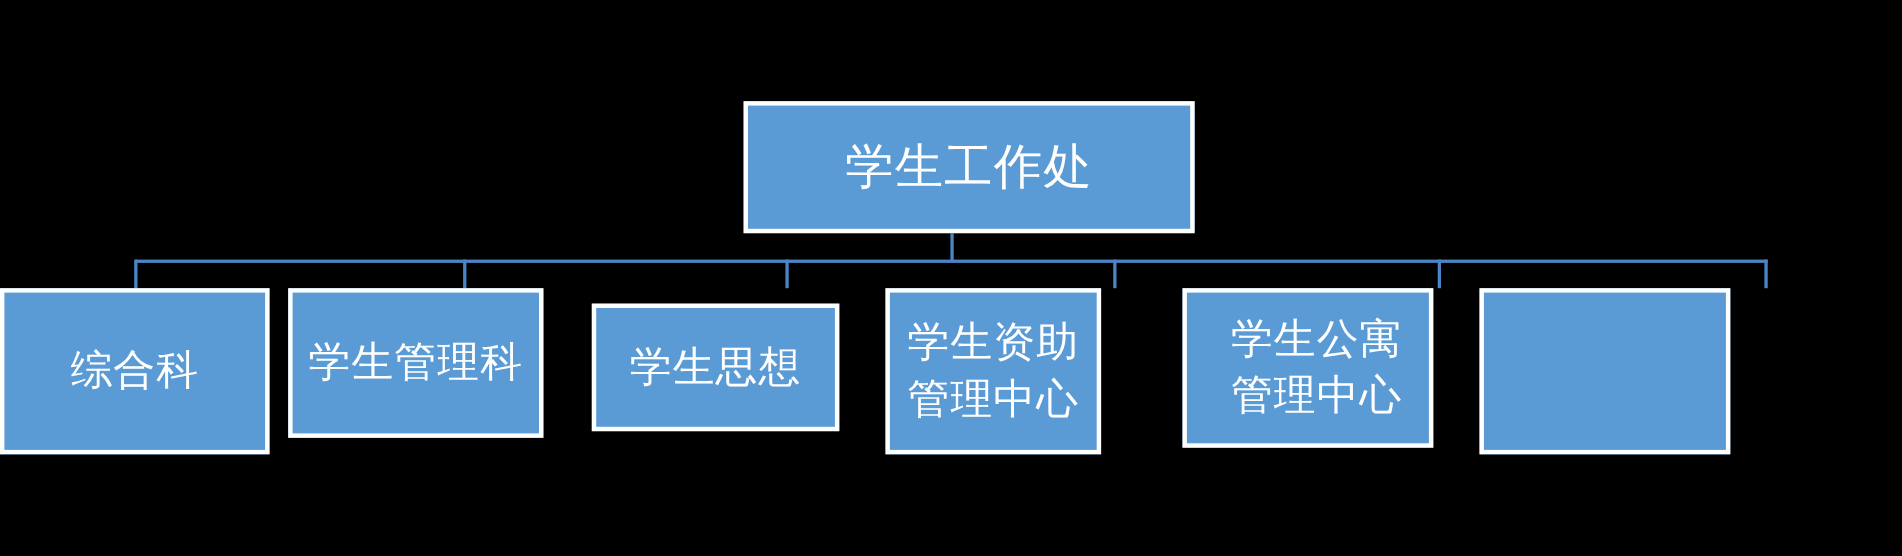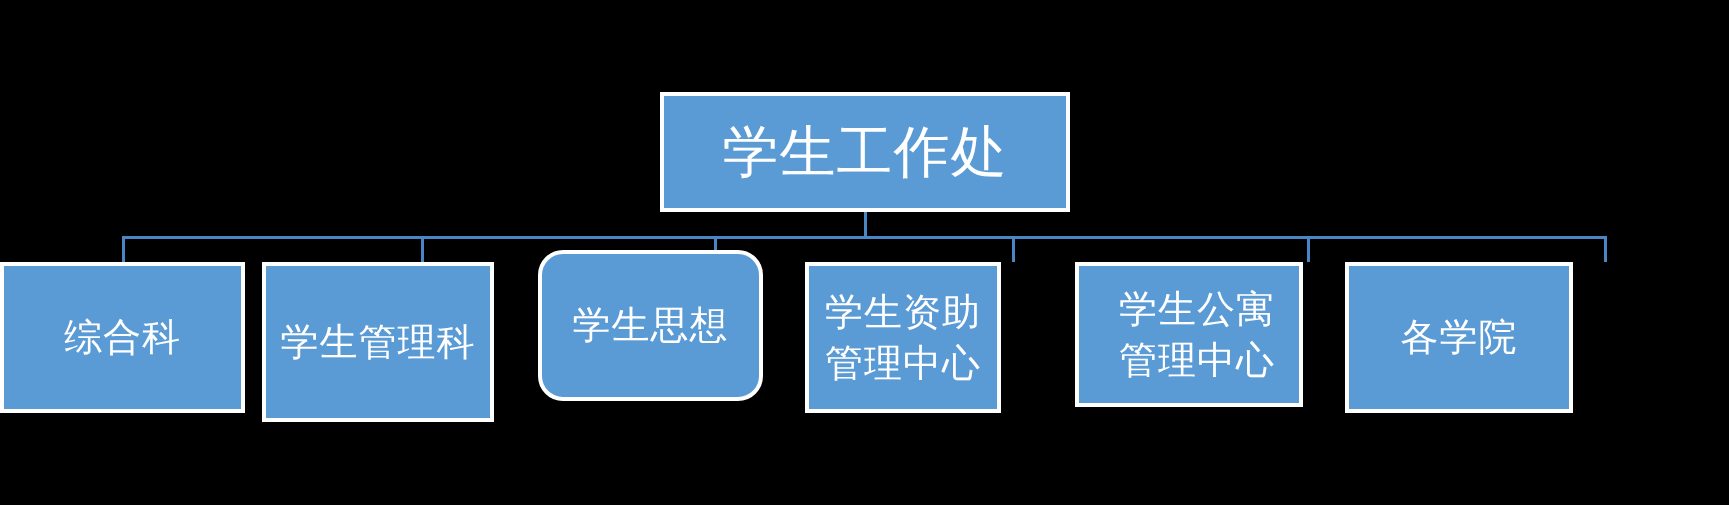--- a/index.html
+++ b/index.html
@@ -24,22 +24,23 @@
     border: 4px solid #FFFFFF;
     color: #FFFFFF;
     display: flex;
     flex-direction: column;
     align-items: center;
     justify-content: center;
     text-align: center;
     letter-spacing: 1px;
   }
   .node-box.root {
-    font-size: 56px;
+    font-size: 44px;
     line-height: 1.1;
+    margin-left: 16px;
   }
   .node-box.leaf {
     font-size: 38px;
     line-height: 1.32;
   }
   .node-line {
     display: block;
     white-space: nowrap;
   }
   .connector {
@@ -70,35 +71,34 @@
   <div class="connector v" style="left:421px; top:236px; height:26px;"></div>
   <div class="connector v" style="left:714px; top:236px; height:26px;"></div>
   <div class="connector v" style="left:1012px; top:236px; height:26px;"></div>
   <div class="connector v" style="left:1307px; top:236px; height:26px;"></div>
   <div class="connector v" style="left:1604px; top:236px; height:26px;"></div>
 
   <div class="node-box leaf" style="left:0px; top:262px; width:245px; height:151px;">
     <span class="node-line">综合科</span>
   </div>
 
-  <div class="node-box leaf" style="left:262px; top:262px; width:232px; height:160px;">
+  <div class="node-box leaf" style="left:262px; top:262px; width:232px; height:136px;">
     <span class="node-line">学生管理科</span>
   </div>
 
-  <div class="node-box leaf" style="left:538px; top:250px; width:225px; height:151px;border-radius:25px;">
+  <div class="node-box leaf" style="left:538px; top:276px; width:225px; height:116px;">
     <span class="node-line">学生思想</span>
   </div>
 
   <div class="node-box leaf" style="left:805px; top:262px; width:196px; height:151px;">
     <span class="node-line">学生资助</span>
     <span class="node-line">管理中心</span>
   </div>
 
   <div class="node-box leaf" style="left:1075px; top:262px; width:228px; height:145px;padding-left:16px;">
     <span class="node-line">学生公寓</span>
     <span class="node-line">管理中心</span>
   </div>
 
   <div class="node-box leaf" style="left:1345px; top:262px; width:228px; height:151px;">
-    <span class="node-line">各学院</span>
   </div>
 
 </div>
 
 </body></html>

